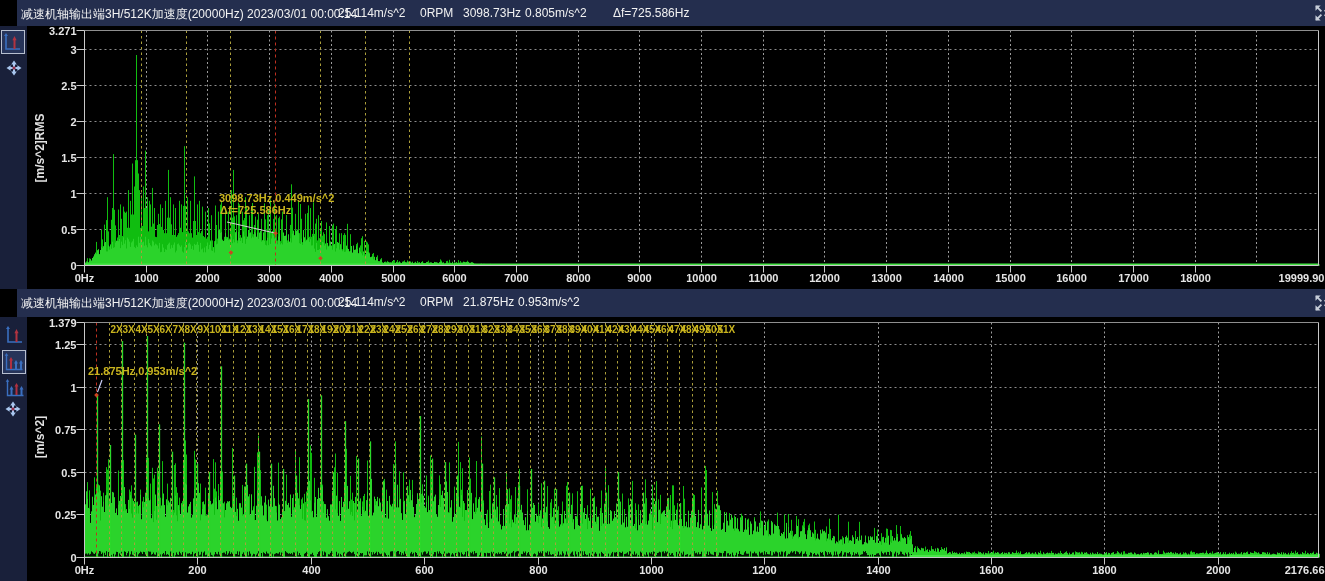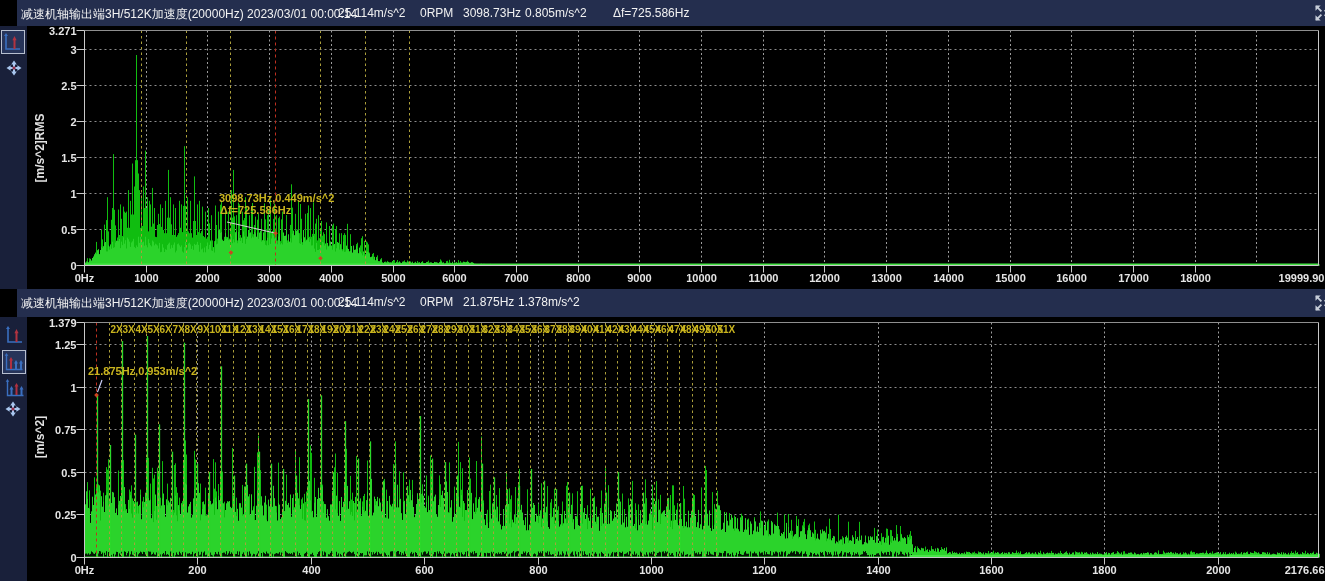--- a/index.html
+++ b/index.html
@@ -150,21 +150,21 @@
     <path d="M320.5 230.0L322.8 232.3L320.5 234.6L318.2 232.3Z" fill="#cc4420"></path>
     <text x="219" y="176" class="ann">3098.73Hz,0.449m/s^2</text>
     <text x="220" y="187.5" class="ann">Δf=725.586Hz</text>
     <text x="44" y="122" class="axt" transform="rotate(-90 44 122)">[m/s^2]RMS</text>
   </svg>
 <div class="hdr" style="top:289px;height:28px">
     <span style="left:4px">减速机轴输出端3H/512K加速度(20000Hz) 2023/03/01 00:00:14</span>
     <span style="left:321px">25.114m/s^2</span>
     <span style="left:403px">0RPM</span>
     <span style="left:446px">21.875Hz</span>
-    <span style="left:501px">1.378m/s^2</span>
+    <span style="left:501px">0.953m/s^2</span>
     <div style="position:absolute;left:1297px;top:5px"><svg width="18" height="18" viewBox="0 0 18 18">
 <g stroke="#c7ced9" stroke-width="1.9" fill="#c7ced9">
 <path d="M2.2 2.2 L7.4 7.4" fill="none"></path>
           <path d="M1.5 1.5 h5.2 l-5.2 5.2 Z" stroke="none"></path>
 <path d="M15.8 2.2 L10.6 7.4" fill="none"></path>
           <path d="M16.5 1.5 v5.2 l-5.2-5.2 Z" stroke="none"></path>
 <path d="M2.2 15.8 L7.4 10.6" fill="none"></path>
           <path d="M1.5 16.5 h5.2 l-5.2-5.2 Z" stroke="none"></path>
 <path d="M15.8 15.8 L10.6 10.6" fill="none"></path>
           <path d="M16.5 16.5 v-5.2 l5.2 5.2 Z" stroke="none"></path>

